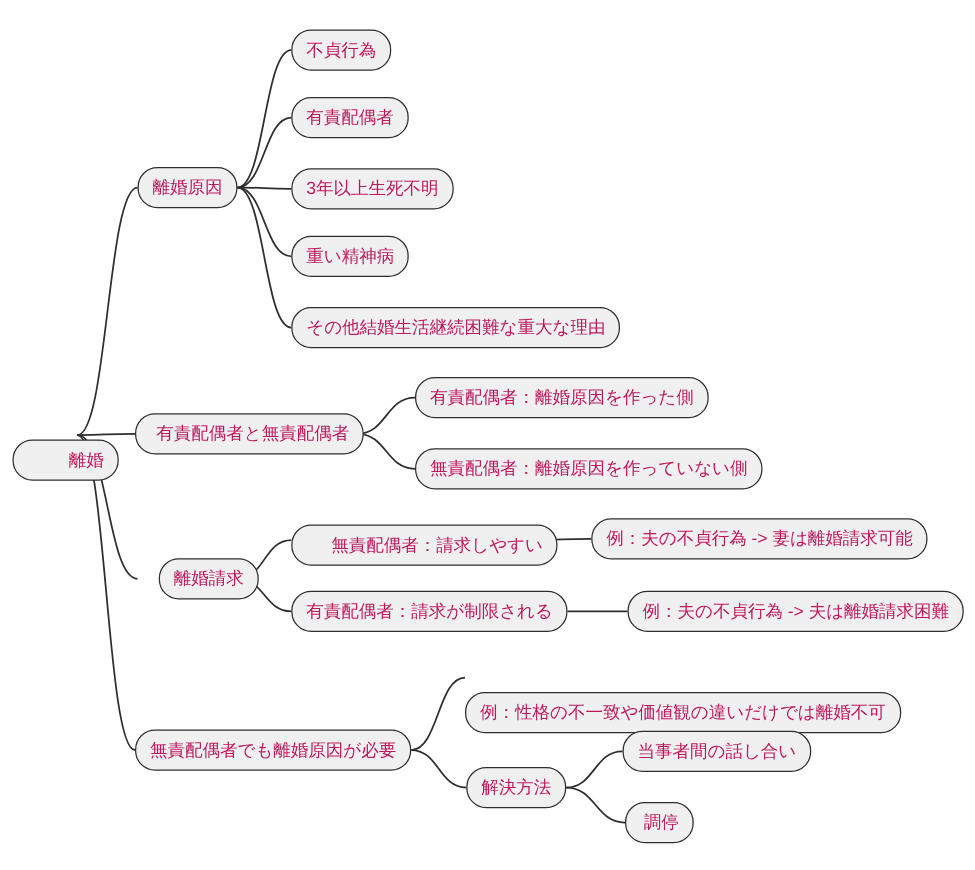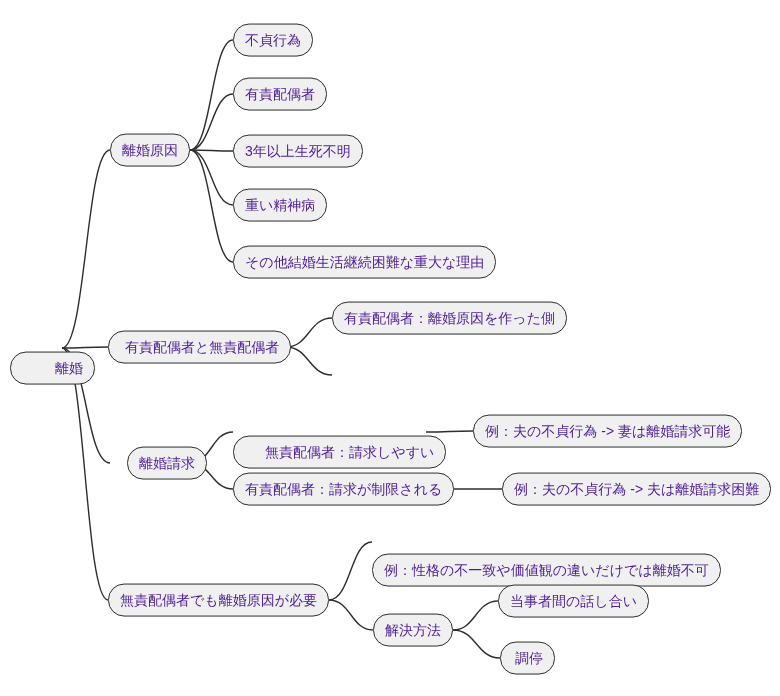--- a/index.html
+++ b/index.html
@@ -25,21 +25,21 @@
   .node {
     position: absolute;
     transform: translateY(-50%);
     box-sizing: border-box;
     background: #f0f0f0;
     border: 1.5px solid #2e2e2e;
     border-radius: 16px;
     padding: 6px 11px;
     font-size: 14px;
     line-height: 1.35;
-    color: #4c1d95;
+    color: #be185d;
     white-space: nowrap;
   }
 </style>
 </head>
 <body>
 
 <div class="canvas">
 
   <svg id="edges" class="edges-layer" width="780" height="696" viewBox="0 0 780 696">
       <path d="M 62 348 C 86 348, 86 150, 110 150" fill="none" stroke="#2e2e2e" stroke-width="1.4"></path>
@@ -65,22 +65,23 @@
 
   <div class="node" style="left:10px;  top:368px;padding-left:44px;">離婚</div>
   <div class="node" style="left:110px; top:150px;">離婚原因</div>
   <div class="node" style="left:233px; top:40px;">不貞行為</div>
   <div class="node" style="left:233px; top:94px;">有責配偶者</div>
   <div class="node" style="left:233px; top:151px;">3年以上生死不明</div>
   <div class="node" style="left:233px; top:205px;">重い精神病</div>
   <div class="node" style="left:233px; top:262px;">その他結婚生活継続困難な重大な理由</div>
   <div class="node" style="left:108px; top:347px;padding-left:16px;">有責配偶者と無責配偶者</div>
   <div class="node" style="left:332px; top:318px;">有責配偶者：離婚原因を作った側</div>
+  <div class="node" style="left:332px; top:375px;">無責配偶者：離婚原因を作っていない側</div>
   <div class="node" style="left:110px; top:463px;margin-left:17px;">離婚請求</div>
-  <div class="node" style="left:233px; top:452px;padding-left:31px;">無責配偶者：請求しやすい</div>
+  <div class="node" style="left:233px; top:436px;padding-left:31px;">無責配偶者：請求しやすい</div>
   <div class="node" style="left:473px; top:431px;">例：夫の不貞行為 -&gt; 妻は離婚請求可能</div>
   <div class="node" style="left:233px; top:489px;">有責配偶者：請求が制限される</div>
   <div class="node" style="left:502px; top:489px;">例：夫の不貞行為 -&gt; 夫は離婚請求困難</div>
   <div class="node" style="left:108px; top:600px;">無責配偶者でも離婚原因が必要</div>
   <div class="node" style="left:372px; top:542px;margin-top:28px;">例：性格の不一致や価値観の違いだけでは離婚不可</div>
   <div class="node" style="left:373px; top:630px;">解決方法</div>
   <div class="node" style="left:498px; top:601px;">当事者間の話し合い</div>
   <div class="node" style="left:500px; top:658px;padding-left:14px;">調停</div>
 
 </div>

